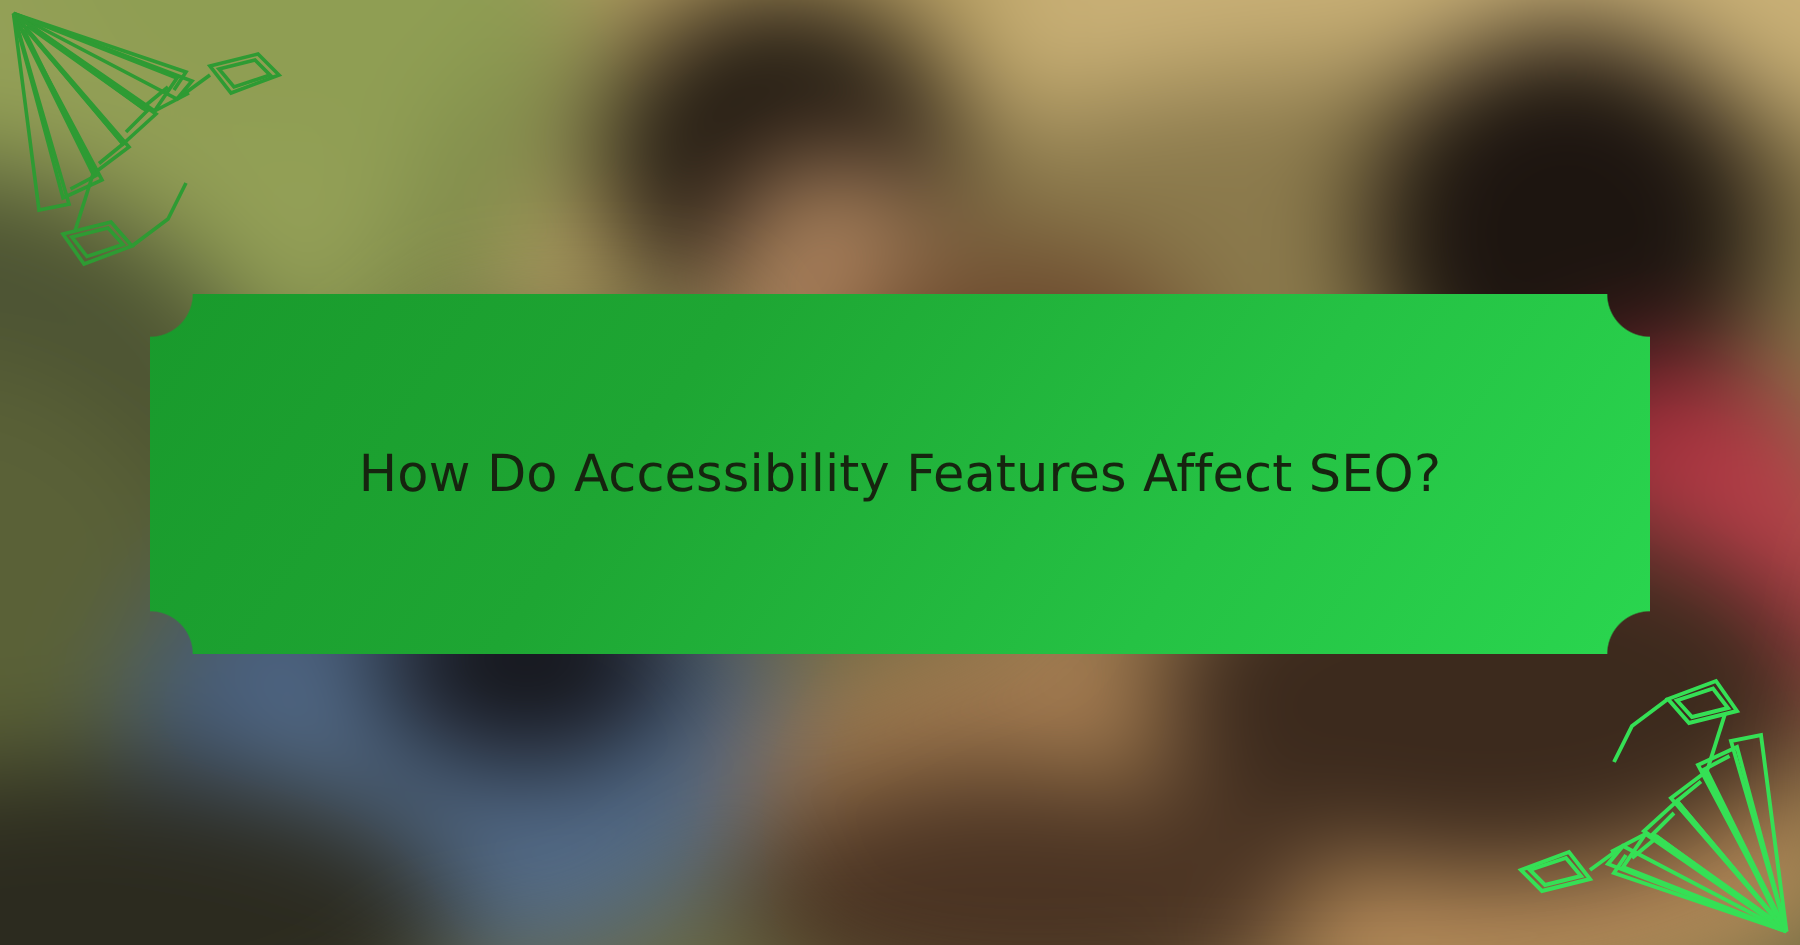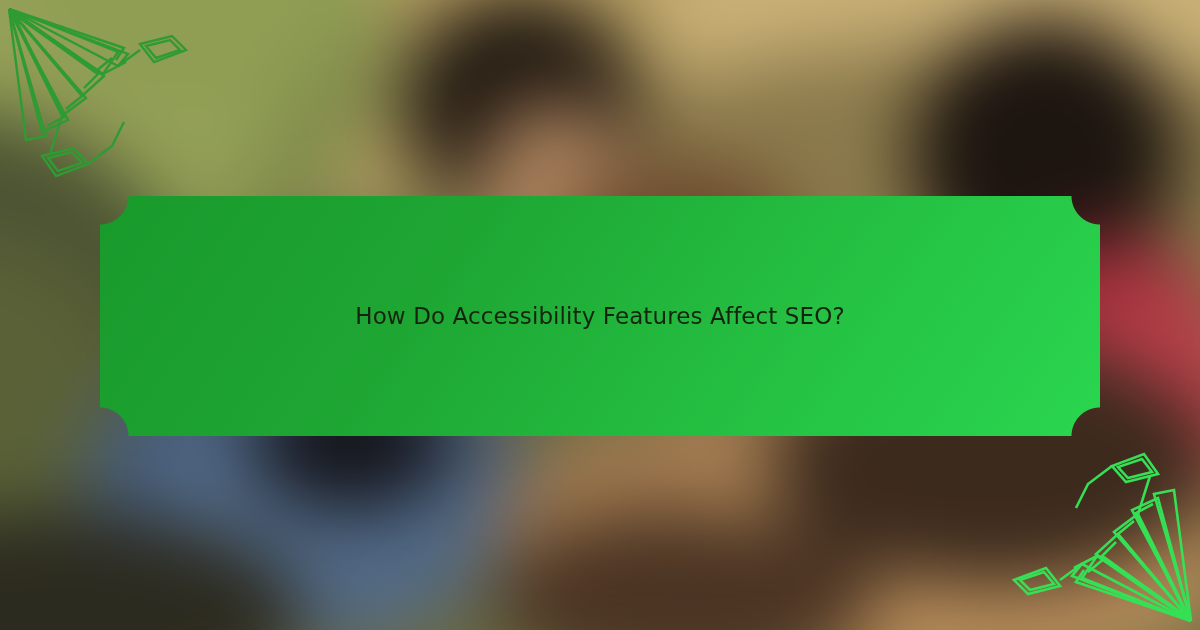--- a/index.html
+++ b/index.html
@@ -101,21 +101,21 @@
     width: 1000px;
     height: 240px;
     background: linear-gradient(125deg, #199a2c 0%, #1ea633 34%, #25c244 70%, #2ad64f 100%);
     display: flex;
     align-items: center;
     justify-content: center;
   }
 
   #card-title {
     font-family: "DejaVu Sans", sans-serif;
-    font-size: 23px;
+    font-size: 34px;
     font-weight: 400;
     color: #16240f;
     letter-spacing: 0.1px;
     text-align: center;
     line-height: 1.25;
     padding: 0 40px;
     white-space: nowrap;
   }
 </style>
 </head>

